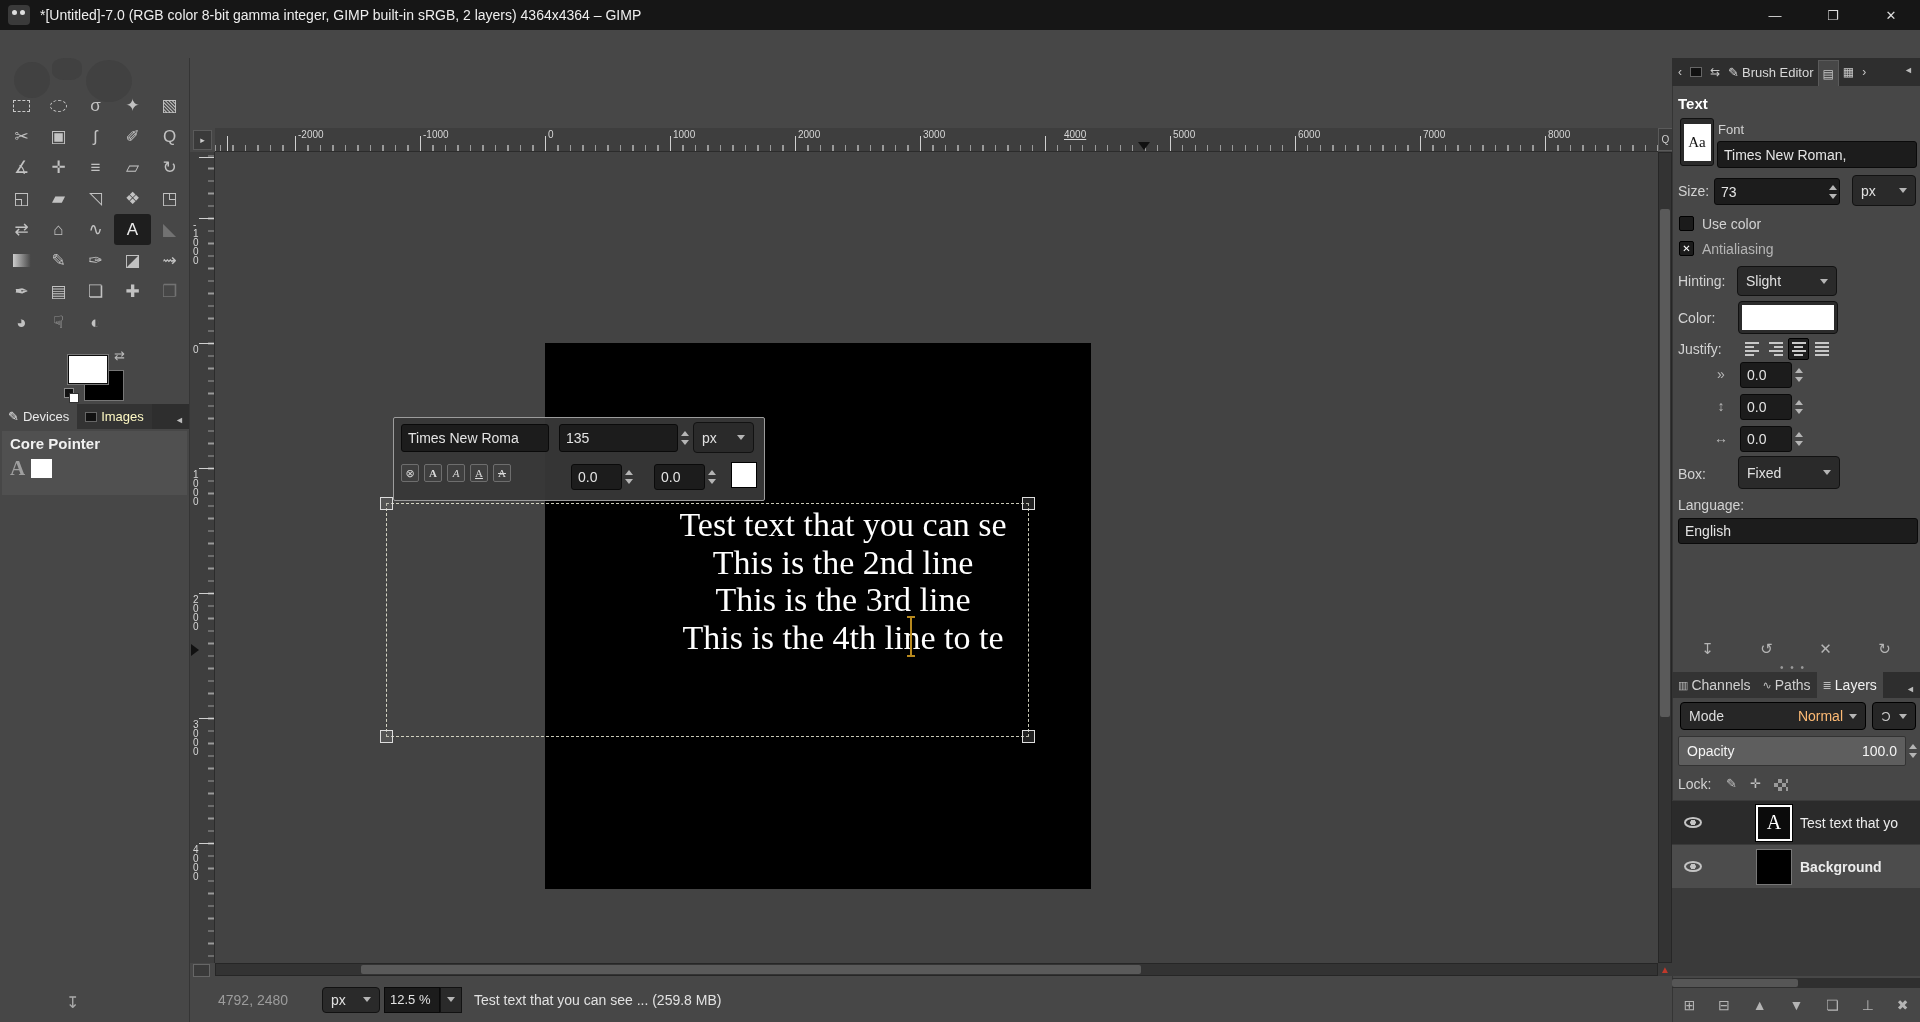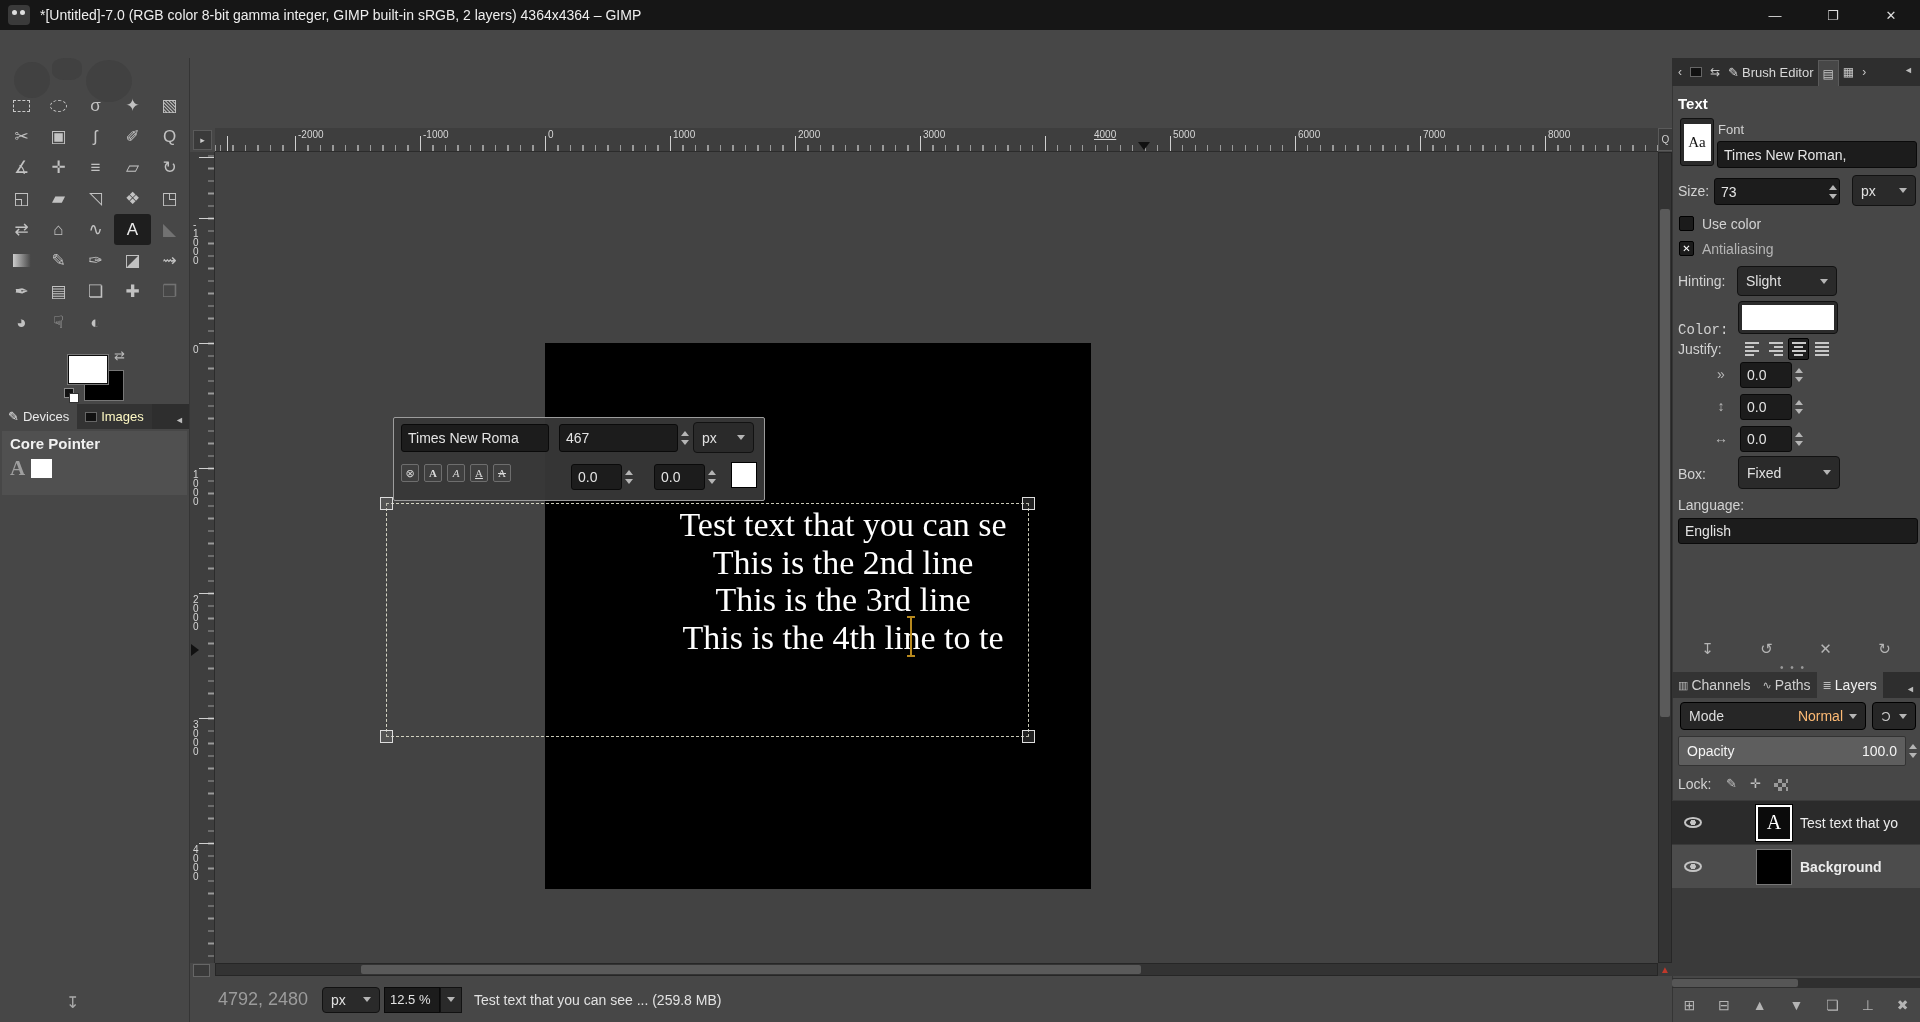--- a/index.html
+++ b/index.html
@@ -112,21 +112,21 @@
   #vscroll{left:1658px;top:152px;width:14px;height:811px;background:#333;border:1px solid #262626;}
   #vscroll-handle{position:absolute;left:1px;top:56px;width:10px;height:508px;background:#5a5a5a;border-radius:2px;}
   #qmask-btn{left:193px;top:964px;width:17px;height:13px;background:#3a3a3a;border:1px solid #666;}
   #zoom-follow-btn{left:1658px;top:128px;width:15px;height:23px;background:#3a3a3a;border:1px solid #5a5a5a;
                    font-size:10px;color:#ccc;display:flex;align-items:center;justify-content:center;}
   #nav-btn{left:1658px;top:963px;width:14px;height:13px;display:flex;align-items:center;justify-content:center;
            font-size:10px;color:#c0392b;background:#3a3a3a;}
 
   
   #statusbar{left:190px;top:977px;width:1482px;height:45px;background:#474747;display:flex;align-items:center;}
-  #pos-indicator{margin-left:28px;font-size:18px;color:#9c9c9c;width:96px;}
+  #pos-indicator{margin-left:28px;font-size:14px;color:#9c9c9c;width:96px;}
   #unit-dd{width:58px;height:26px;margin-left:8px;}
   #zoom-field{width:56px;height:26px;margin-left:4px;background:#1c1c1c;border:1px solid #0a0a0a;
               font-size:13px;color:#e4e4e4;display:flex;align-items:center;padding:0 5px;}
   #zoom-dd{width:22px;height:26px;background:#2a2a2a;border:1px solid #121212;display:flex;align-items:center;justify-content:center;}
   #status-msg{margin-left:12px;font-size:14px;color:#e2e2e2;white-space:nowrap;}
 
   
   #rpanel{left:1672px;top:58px;width:248px;height:964px;background:#474747;border-left:1px solid #353535;}
   #dock-tabbar{left:1672px;top:58px;width:248px;height:28px;background:#2e2e2e;display:flex;align-items:center;padding:0 2px;}
   .dock-icon-btn{padding:0 4px;font-size:12px;color:#c8c8c8;height:28px;display:flex;align-items:center;}
@@ -356,21 +356,21 @@
   <div class="abs" id="save-device">↧</div>
 
   <div class="abs" id="menu-corner-btn">▸</div>
   <div class="abs" id="hruler">
       <div class="hlab" style="left: 83px;">-2000</div>
       <div class="hlab" style="left: 208px;">-1000</div>
       <div class="hlab" style="left: 333px;">0</div>
       <div class="hlab" style="left: 458px;">1000</div>
       <div class="hlab" style="left: 583px;">2000</div>
       <div class="hlab" style="left: 708px;">3000</div>
-      <div class="hlab" style="left: 879px; text-decoration: underline;">4000</div>
+      <div class="hlab" style="left: 849px; text-decoration: underline;">4000</div>
       <div class="hlab" style="left: 958px;">5000</div>
       <div class="hlab" style="left: 1083px;">6000</div>
       <div class="hlab" style="left: 1208px;">7000</div>
       <div class="hlab" style="left: 1333px;">8000</div>
       <div id="hmarker" style="left: 923px;"></div>
     </div>
   <div class="abs" id="vruler">
       <div class="vlab" style="top: 68px;">
         <div>-</div>
         <div>1</div>
@@ -419,21 +419,21 @@
   <div class="abs" id="textbox">
     <div class="handle" style="left:-7px;top:-7px;"></div>
     <div class="handle" style="right:-7px;top:-7px;"></div>
     <div class="handle" style="left:-7px;bottom:-7px;"></div>
     <div class="handle" style="right:-7px;bottom:-7px;"></div>
   </div>
   <div class="abs" id="text-cursor"></div>
 
   <div class="abs" id="float-tb">
     <div class="field" id="ft-font">Times New Roma</div>
-    <div class="field" id="ft-size">467</div>
+    <div class="field" id="ft-size">135</div>
     <div class="spin" style="left:284px;top:6px;height:28px;">
         <b class="up"></b>
         <b class="dn"></b>
       </div>
     <div class="dd" id="ft-unit">
       <span>px</span>
         <span class="caret"></span>
     </div>
     <div id="style-btns">
         <div class="sbtn">⊗</div>
@@ -517,21 +517,21 @@
   <div class="rlabel" style="left:1702px;top:216px;">Use color</div>
   <div class="cb" style="left:1679px;top:241px;">✕</div>
   <div class="rlabel" style="left:1702px;top:241px;color:#b5b5b5;">Antialiasing</div>
 
   <div class="rlabel" style="left:1678px;top:273px;">Hinting:</div>
   <div class="dd abs" id="hint-dd">
     <span>Slight</span>
       <span class="caret"></span>
   </div>
 
-  <div class="rlabel" style="left:1678px;top:322px;font-family:Liberation Mono, monospace;">Color:</div>
+  <div class="rlabel" style="left:1678px;top:310px;">Color:</div>
   <div class="abs" id="color-btn">
       <div></div>
     </div>
 
   <div class="rlabel" style="left:1678px;top:341px;">Justify:</div>
   <div class="jbtn jl" style="left:1742px;top:338px;">
       <i></i>
       <i></i>
       <i></i>
       <i></i>

